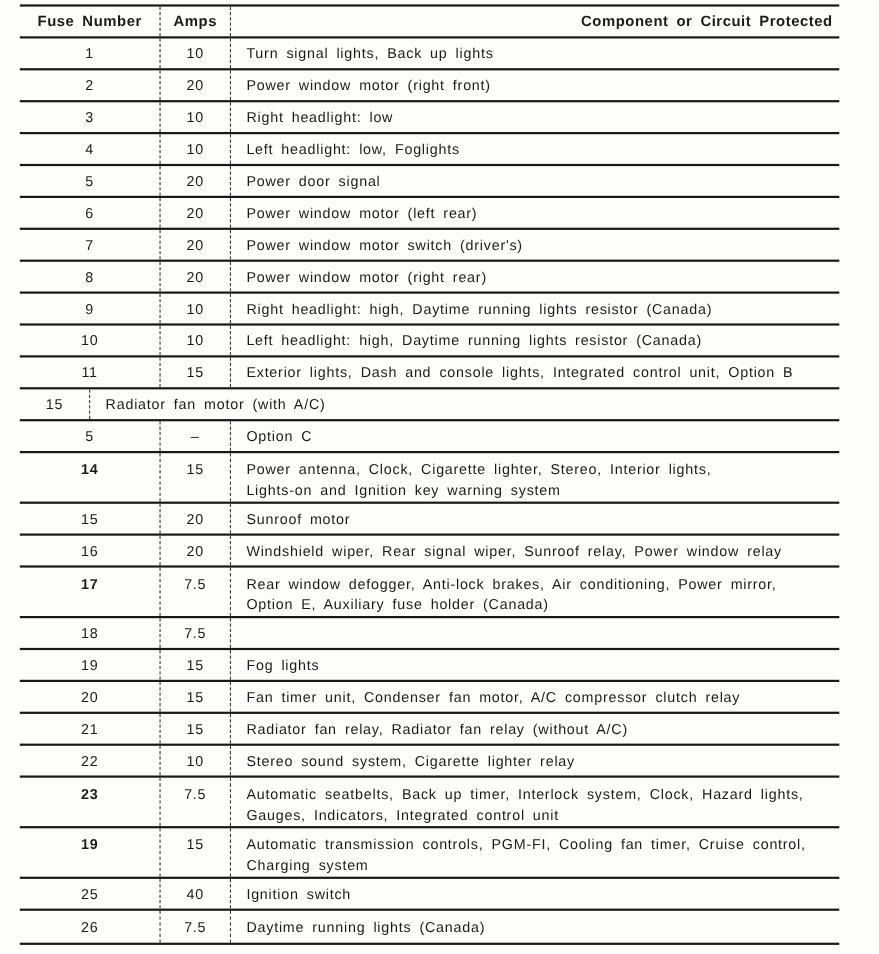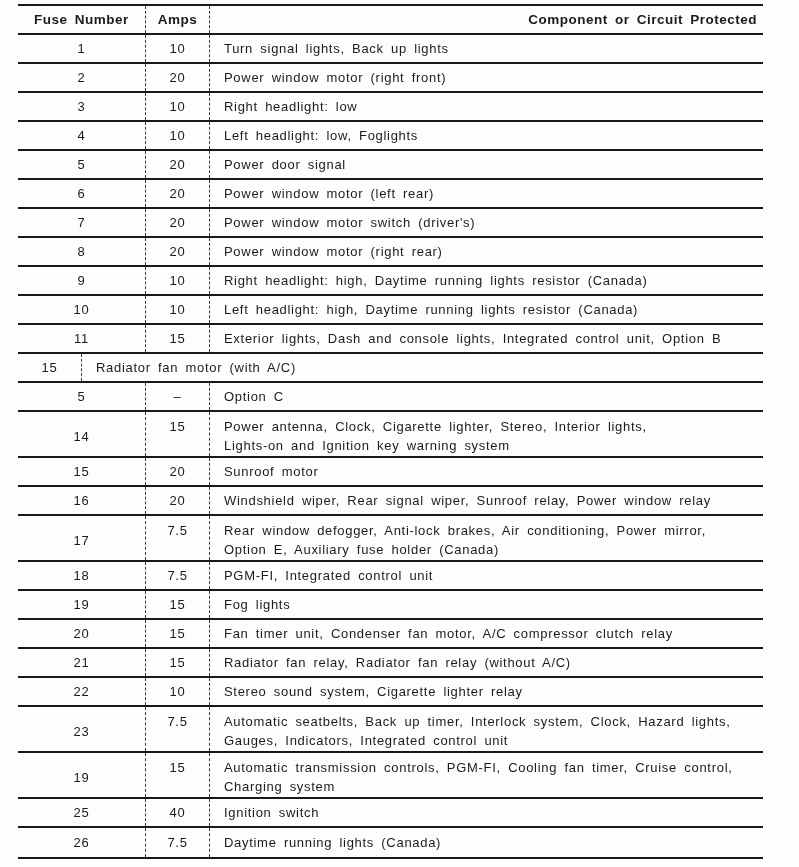--- a/index.html
+++ b/index.html
@@ -45,21 +45,21 @@
   .col-fuse {
     width: 128px;
     flex: 0 0 128px;
     text-align: center;
     border-right: 1px dashed #3a3a3a;
     align-self: stretch;
     display: flex;
     align-items: center;
     justify-content: center;
   }
-  .row.multi .col-fuse { align-items: flex-start; padding-top: 15px; }
+  .row.multi .col-fuse { align-items: flex-start; padding-top: 5px; font-weight: bold; }
   .col-amps {
     width: 64px;
     flex: 0 0 64px;
     text-align: center;
     border-right: 1px dashed #3a3a3a;
     align-self: stretch;
     display: flex;
     align-items: center;
     justify-content: center;
   }
@@ -171,21 +171,20 @@
         </div>
         <div class="row multi">
           <div class="cell col-fuse">17</div>
           <div class="cell col-amps">7.5</div>
           <div class="cell col-comp">Rear window defogger, Anti-lock brakes, Air conditioning, Power mirror,
 Option E, Auxiliary fuse holder (Canada)</div>
         </div>
         <div class="row">
           <div class="cell col-fuse">18</div>
           <div class="cell col-amps">7.5</div>
-          <div class="cell col-comp">PGM-FI, Integrated control unit</div>
         </div>
         <div class="row">
           <div class="cell col-fuse">19</div>
           <div class="cell col-amps">15</div>
           <div class="cell col-comp">Fog lights</div>
         </div>
         <div class="row">
           <div class="cell col-fuse">20</div>
           <div class="cell col-amps">15</div>
           <div class="cell col-comp">Fan timer unit, Condenser fan motor, A/C compressor clutch relay</div>

